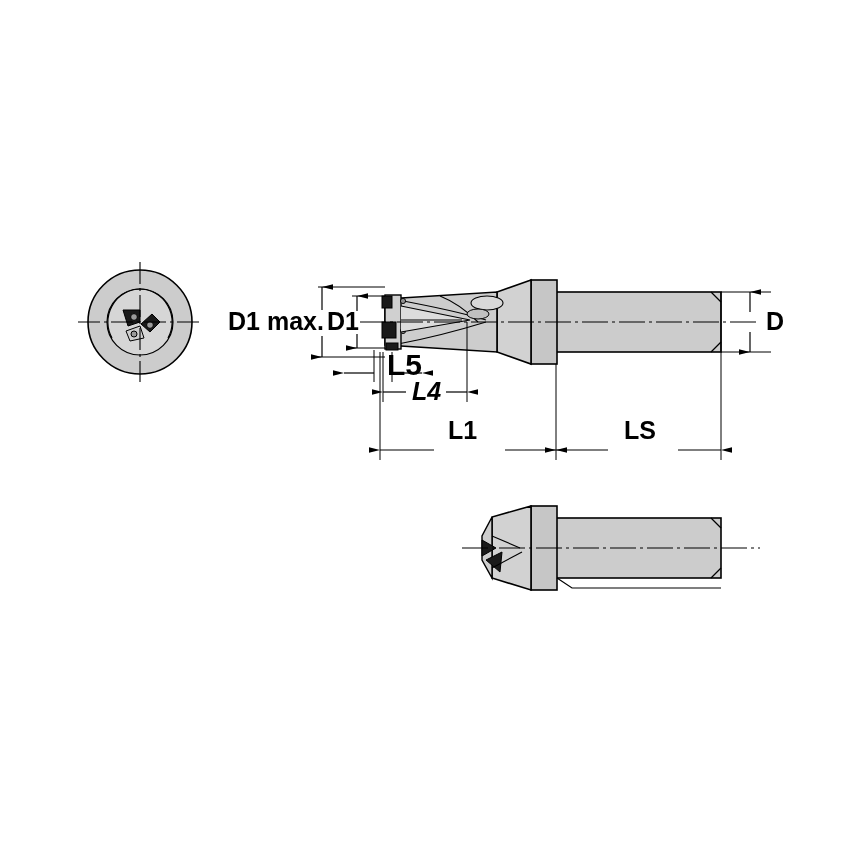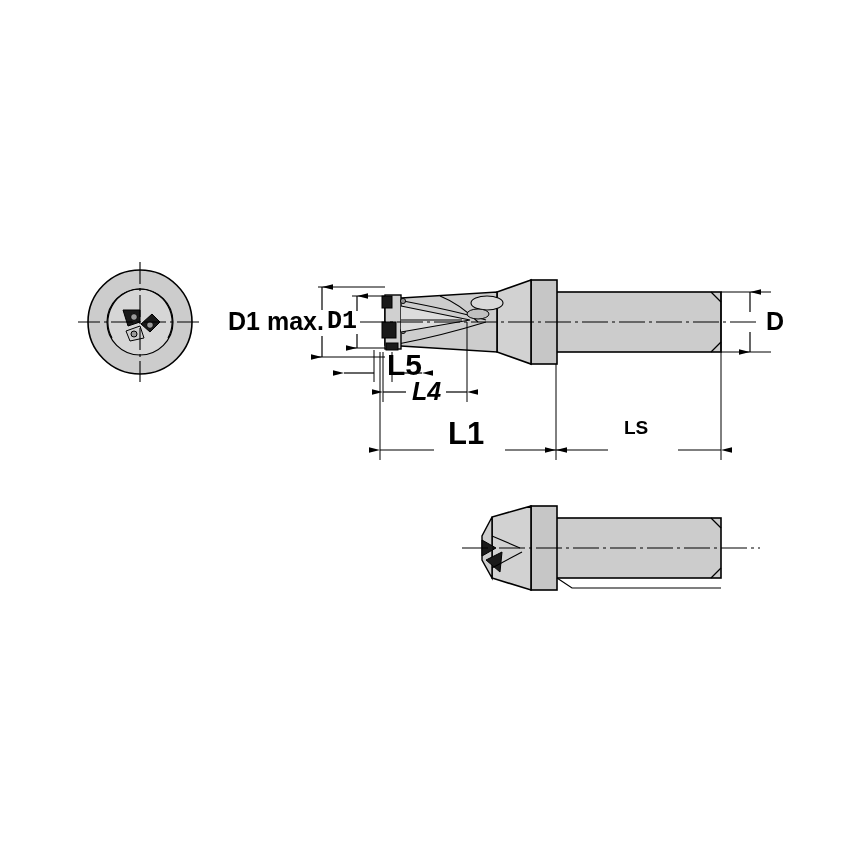--- a/index.html
+++ b/index.html
@@ -158,25 +158,25 @@
       <line x1="492" y1="568" x2="522" y2="552" stroke="#000000" stroke-width="1.1"></line>
 
       <path d="M557,578 L572,588 L721,588" fill="none" stroke="#000000" stroke-width="1.2"></path>
 
       <line x1="462" y1="548" x2="760" y2="548" stroke="#000000" stroke-width="1.1" stroke-dasharray="26,4,3,4"></line>
     </g>
   </svg>
 
   <div class="lbl" style="left:228px; top:309px; font-size:25px;">D1 max.</div>
 
-  <div class="lbl" style="left:327px; top:309px; font-size:25px;font-family:Liberation Mono, monospace;">D1</div>
+  <div class="lbl" style="left:327px; top:309px; font-size:25px;">D1</div>
 
   <div class="lbl" style="left:766px; top:309px; font-size:25px;">D</div>
 
   <div class="lbl" style="left:387px; top:350px; font-size:30px;">L5</div>
 
   <div class="lbl" style="left:412px; top:379px; font-size:25px;font-style:italic;">L4</div>
 
-  <div class="lbl" style="left:448px; top:418px; font-size:31px;">L1</div>
+  <div class="lbl" style="left:448px; top:418px; font-size:25px;">L1</div>
 
-  <div class="lbl" style="left:624px; top:418px; font-size:19px;">LS</div>
+  <div class="lbl" style="left:624px; top:418px; font-size:25px;">LS</div>
 
 </div>
 
 </body></html>

